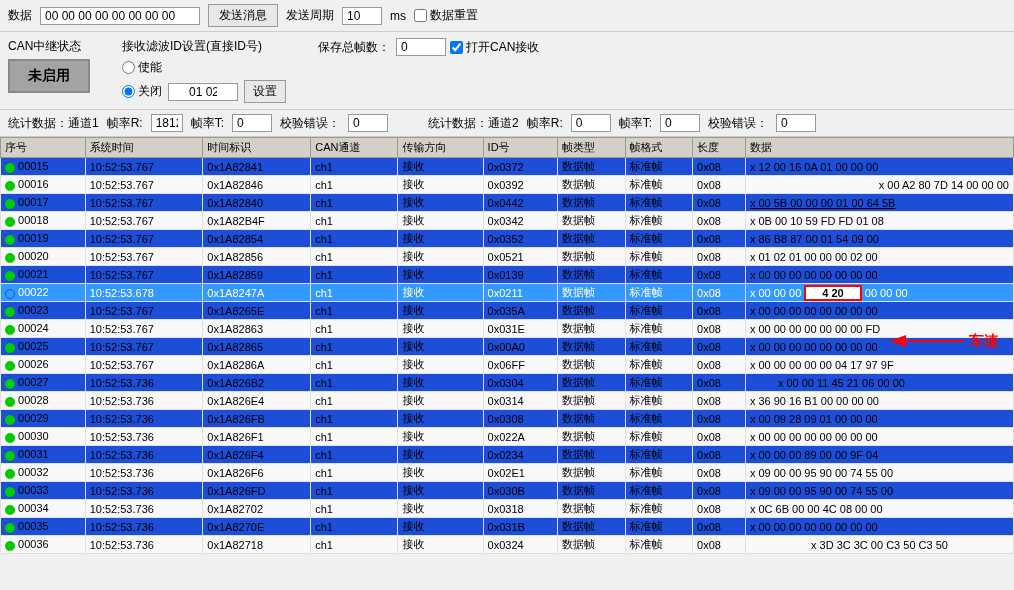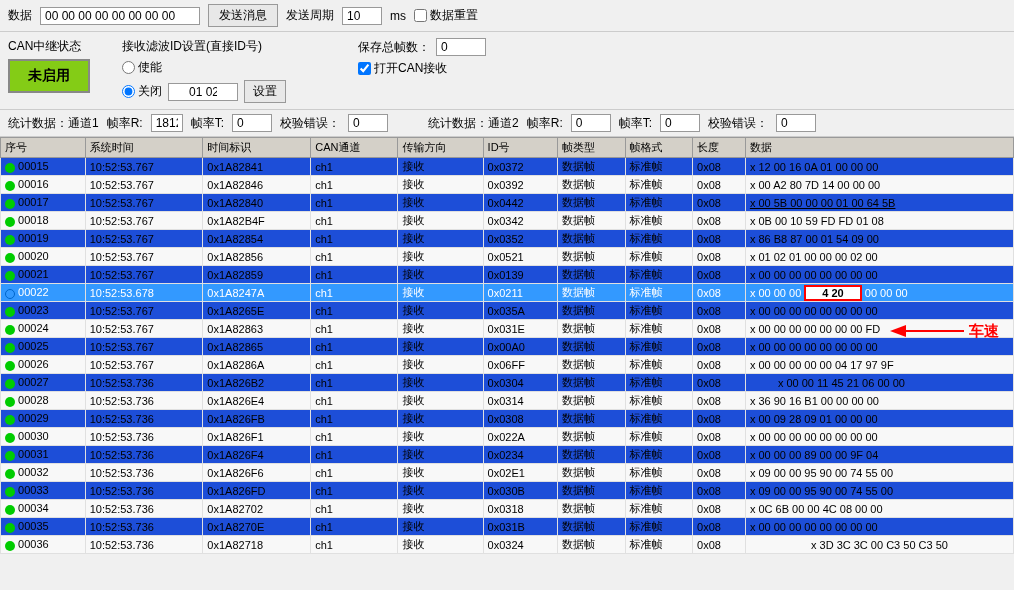--- a/index.html
+++ b/index.html
@@ -44,21 +44,21 @@
       background: #f0f0f0;
     }
     .can-status {
       display: flex;
       flex-direction: column;
       align-items: flex-start;
       gap: 4px;
     }
     .can-status label { font-size: 12px; }
     .can-status-btn {
-      background: #84cc16;
+      background: #a3a3a3;
       border: 2px solid #888;
       padding: 6px 18px;
       font-size: 14px;
       font-weight: bold;
       cursor: pointer;
       min-width: 80px;
       text-align: center;
     }
     .filter-section {
       display: flex;
@@ -75,23 +75,22 @@
     }
     .filter-row button {
       border: 1px solid #999;
       background: #e8e8e8;
       padding: 2px 8px;
       font-size: 12px;
       cursor: pointer;
     }
     .middle-controls {
       display: flex;
-      flex-direction: column;
+      flex-direction: row;
       gap: 4px;
-      margin-left: 40px;
     }
     .middle-controls-row { display: flex; align-items: center; gap: 6px; }
     .middle-controls input[type="text"] {
       border: 1px solid #999;
       padding: 1px 4px;
       font-size: 12px;
       width: 60px;
     }
     .right-controls {
       display: flex;
@@ -286,21 +285,21 @@
           <tr>
             <td><span class="dot"></span> 00016</td>
             <td>10:52:53.767</td>
             <td>0x1A82846</td>
             <td>ch1</td>
             <td>接收</td>
             <td>0x0392</td>
             <td>数据帧</td>
             <td>标准帧</td>
             <td>0x08</td>
-            <td style="max-width: 260px;">x  00 A2 80 7D 14 00 00 00</td>
+            <td style="max-width: 260px; text-align: right;">x  00 A2 80 7D 14 00 00 00</td>
           </tr>
           <tr>
             <td><span class="dot"></span> 00017</td>
             <td>10:52:53.767</td>
             <td>0x1A82840</td>
             <td>ch1</td>
             <td>接收</td>
             <td>0x0442</td>
             <td>数据帧</td>
             <td>标准帧</td>
@@ -532,21 +531,21 @@
             <td>0x0324</td>
             <td>数据帧</td>
             <td>标准帧</td>
             <td>0x08</td>
             <td style="max-width: 260px; text-align: center;">x  3D 3C 3C 00 C3 50 C3 50</td>
           </tr>
         </tbody>
     </table>
   </div>
 
-  <div style="position:absolute; right:10px; top:316px; pointer-events:none;">
+  <div style="position:absolute; right:10px; top:326px; pointer-events:none;">
     <svg width="120" height="30" style="overflow:visible;">
       <line x1="80" y1="15" x2="10" y2="15" stroke="red" stroke-width="2" marker-end="url(#arrow)"></line>
       <defs>
         <marker id="arrow" markerWidth="8" markerHeight="8" refX="6" refY="3" orient="auto">
           <path d="M0,0 L0,6 L8,3 z" fill="red"></path>
         </marker>
       </defs>
       <text x="85" y="20" fill="red" font-size="15" font-weight="bold" font-family="SimSun,sans-serif">车速</text>
     </svg>
   </div>

